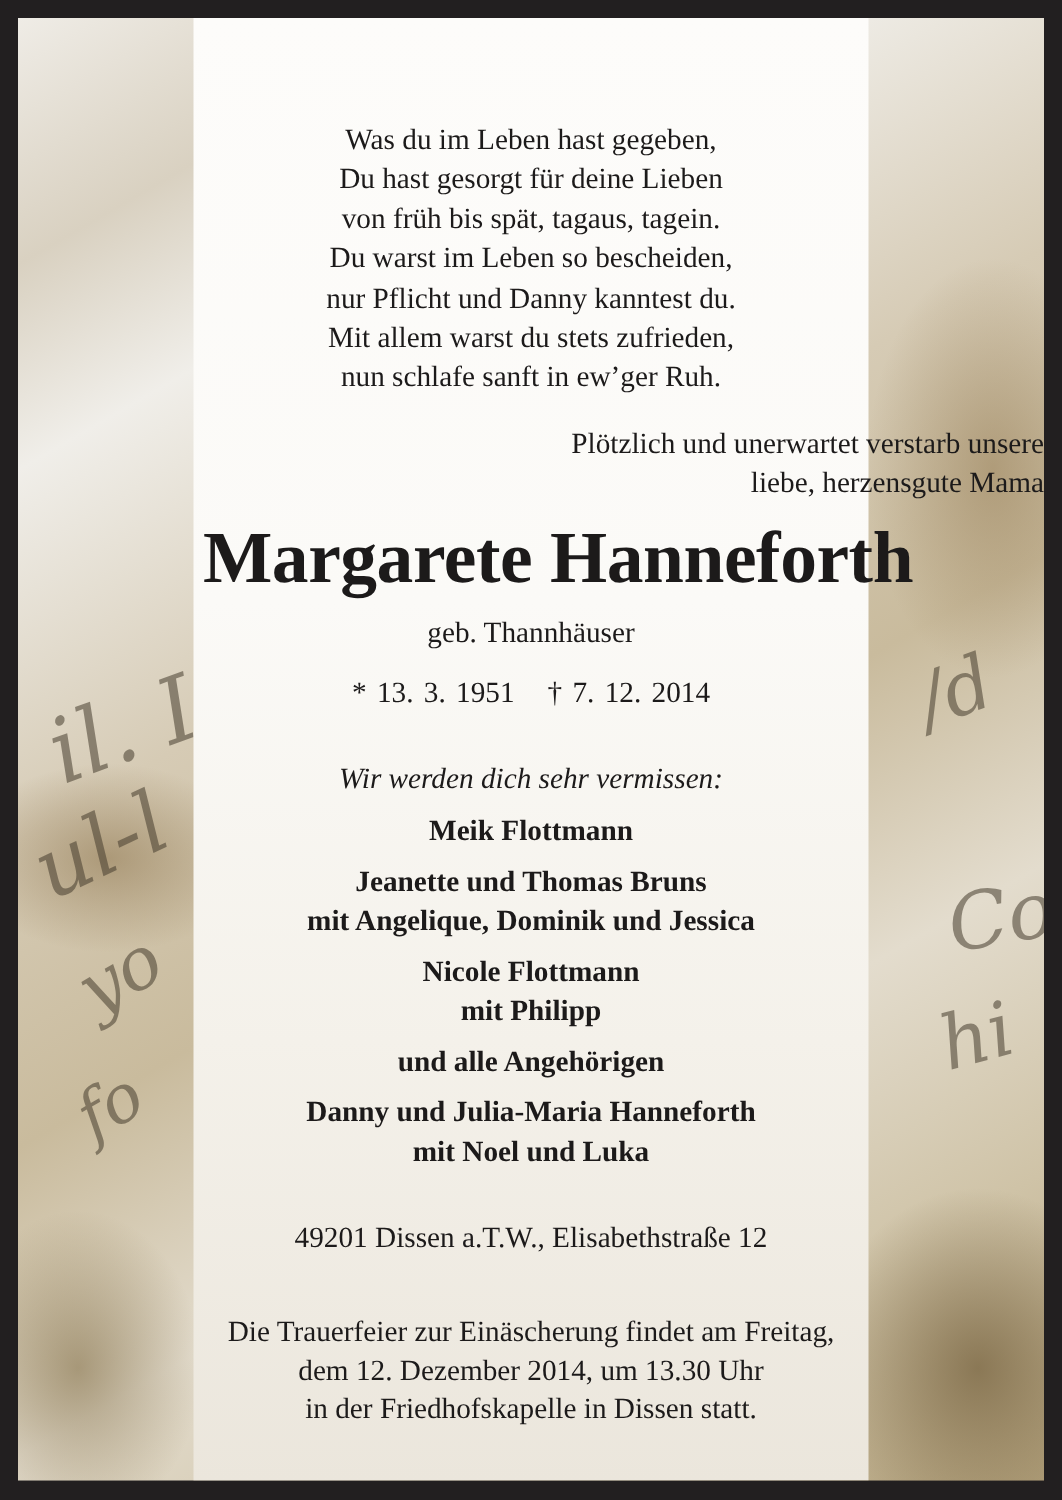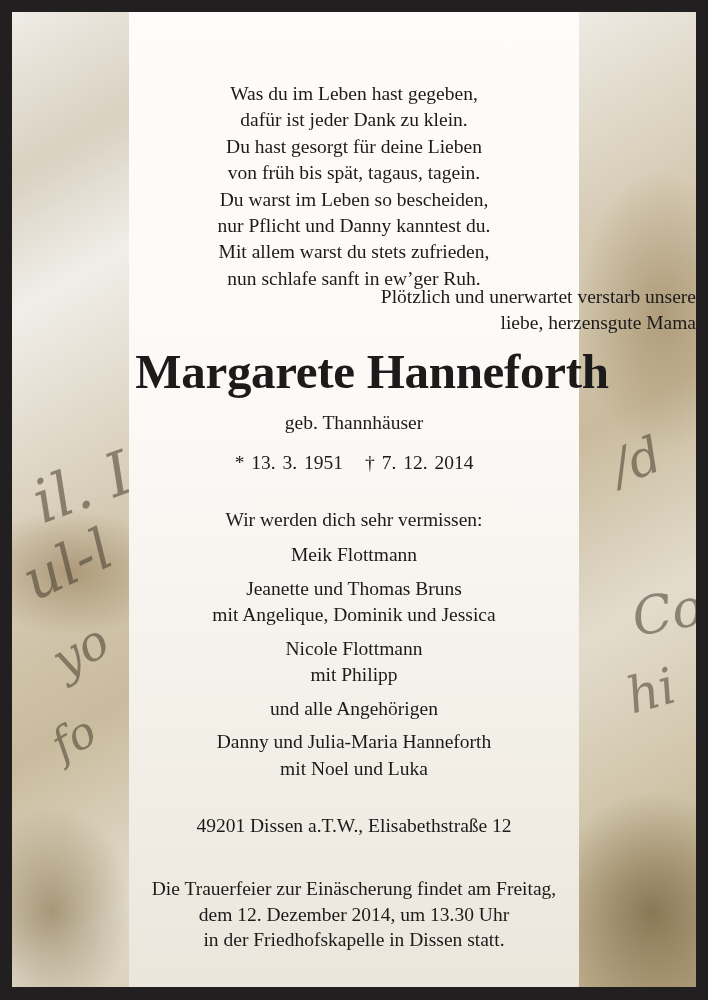--- a/index.html
+++ b/index.html
@@ -15,23 +15,23 @@
   .script { position:absolute; font-family:"DejaVu Serif", serif; font-style:italic; color:rgba(70,60,45,0.55); }
   .panel { position:absolute; left:117px; top:0; width:450px; height:975px;
     background: linear-gradient(180deg, #fdfcfa 0%, #fbfaf7 40%, #f4f1ea 70%, #ebe6dc 100%); }
   .content { position:absolute; left:12px; top:0; width:684px; text-align:center; }
   .poem { position:absolute; top:46px; left:0; width:684px; font-size:19.5px; line-height:26.4px;margin-top:35px; }
   .intro { position:absolute; top:284px; left:0; width:684px; font-size:19.5px; line-height:26.4px;text-align:right; }
   .name { position:absolute; top:342px; left:0; width:684px; font-size:49px; font-weight:bold; line-height:60px; letter-spacing:-0.3px;margin-left:18px; }
   .maiden { position:absolute; top:412px; left:0; width:684px; font-size:19.5px; }
   .dates { position:absolute; top:452px; left:0; width:684px; font-size:19.5px; word-spacing:2px; }
   .dates span + span { margin-left:22px; }
-  .miss { position:absolute; top:509px; left:0; width:684px; font-size:19.5px; }
+  .miss { position:absolute; top:509px; left:0; width:684px; font-size:19.5px;font-style:italic; }
   .family { position:absolute; top:542px; left:0; width:684px; }
-  .fam-group { font-size:19.5px; font-weight:normal; line-height:26.5px; margin-bottom:7px; }
+  .fam-group { font-size:19.5px; font-weight:bold; line-height:26.5px; margin-bottom:7px; }
   .address { position:absolute; top:815px; left:0; width:684px; font-size:19.5px; }
   .ceremony { position:absolute; top:876px; left:0; width:684px; font-size:19.5px; line-height:25.6px; }
   .line { display:block; }
 </style>
 </head>
 <body>
 
 <div class="frame">
   <div class="script" style="left:20px;top:440px;font-size:60px;transform:rotate(-20deg);">il. I</div>
   <div class="script" style="left:10px;top:520px;font-size:56px;transform:rotate(-25deg);">ul-l</div>
@@ -39,21 +39,20 @@
   <div class="script" style="left:40px;top:700px;font-size:44px;transform:rotate(-30deg);">fo</div>
   <div class="script" style="left:600px;top:420px;font-size:50px;transform:rotate(-20deg);">/d</div>
   <div class="script" style="left:620px;top:570px;font-size:52px;transform:rotate(-10deg);">Co</div>
   <div class="script" style="left:615px;top:650px;font-size:50px;transform:rotate(-15deg);">hi</div>
   <div class="panel"></div>
 </div>
 
 <div class="content">
   <div class="poem">
     <span class="line">Was du im Leben hast gegeben,</span>
-    <span class="line">dafür ist jeder Dank zu klein.</span>
     <span class="line">Du hast gesorgt für deine Lieben</span>
     <span class="line">von früh bis spät, tagaus, tagein.</span>
     <span class="line">Du warst im Leben so bescheiden,</span>
     <span class="line">nur Pflicht und Danny kanntest du.</span>
     <span class="line">Mit allem warst du stets zufrieden,</span>
     <span class="line">nun schlafe sanft in ew’ger Ruh.</span>
   </div>
 
   <div class="intro">
     <span class="line">Plötzlich und unerwartet verstarb unsere</span>

